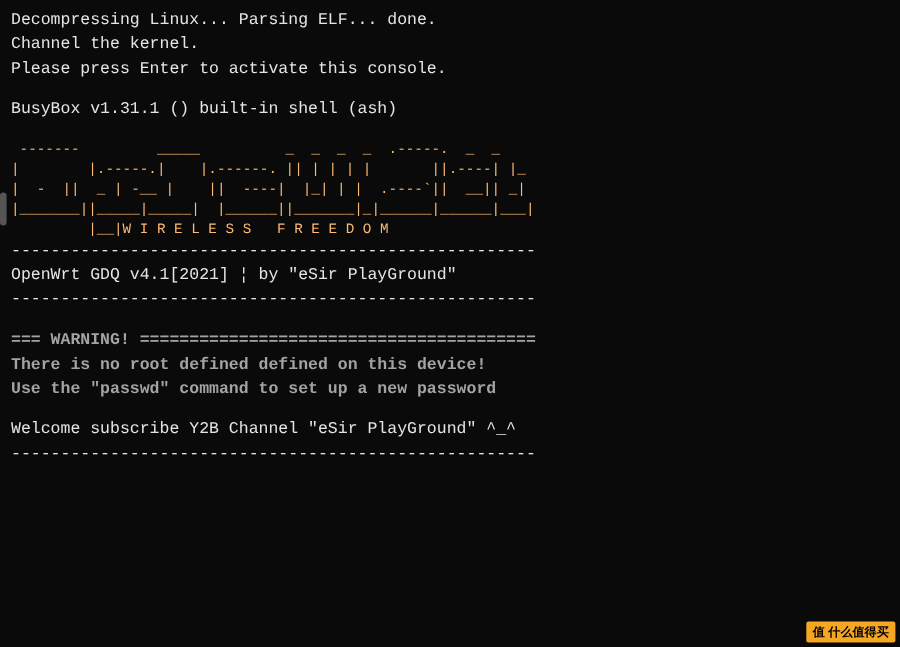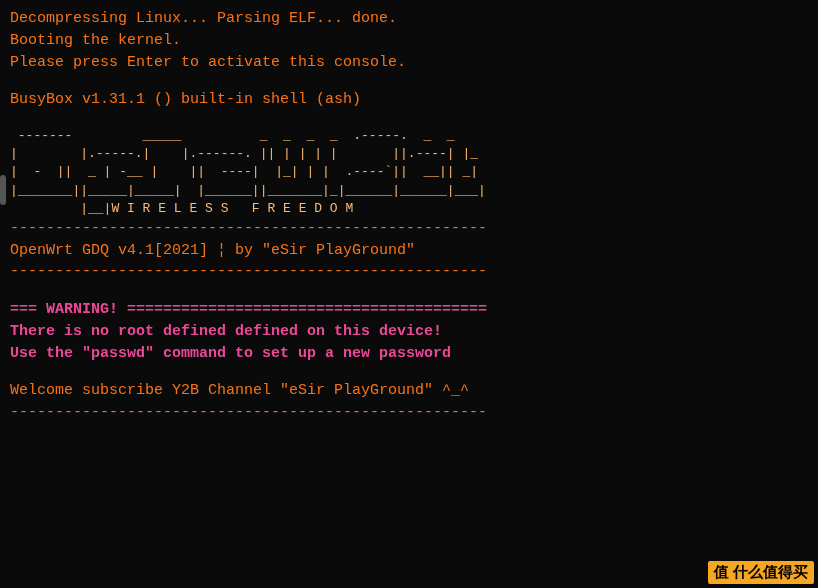--- a/index.html
+++ b/index.html
@@ -26,25 +26,25 @@
       padding: 8px 10px;
       overflow: hidden;
       position: relative;
     }
 
     .line {
       line-height: 1.45;
       white-space: pre;
       font-family: 'Courier New', Courier, monospace;
       font-size: 15px;
-      color: #f97316;
+      color: #e5e5e5;
     }
 
     .line.warning {
-      color: #ec4899;
+      color: #a3a3a3;
       font-weight: bold;
     }
 
     .spacer {
       height: 16px;
     }
 
     .ascii-art {
       color: #fdba74;
       line-height: 1.4;
@@ -53,21 +53,21 @@
       font-size: 13px;
     }
 
     .watermark {
       position: absolute;
       bottom: 4px;
       right: 4px;
       background-color: #f5a623;
       color: #000;
       font-family: Arial, sans-serif;
-      font-size: 15px;
+      font-size: 11px;
       padding: 2px 6px;
       border-radius: 2px;
       font-weight: bold;
     }
 
     .scrollbar-indicator {
       position: absolute;
       left: 0;
       top: 175px;
       width: 6px;
@@ -76,21 +76,21 @@
       border-radius: 3px;
     }
   </style>
 </head>
 <body>
 
 <div class="terminal">
   <div class="scrollbar-indicator"></div>
 
   <div class="line">Decompressing Linux... Parsing ELF... done.</div>
-  <div class="line">Booting the kernel.</div>
+  <div class="line">Channel the kernel.</div>
   <div class="line">Please press Enter to activate this console.</div>
   <div class="spacer"></div>
   <div class="line">BusyBox v1.31.1 () built-in shell (ash)</div>
   <div class="spacer"></div>
 
   <div class="ascii-art"> -------         _____          _  _  _  _  .-----.  _  _
 |        |.-----.|    |.------. || | | | |       ||.----| |_
 |  -  ||  _ | -__ |    ||  ----|  |_| | |  .----`||  __|| _|
 |_______||_____|_____|  |______||_______|_|______|______|___|
          |__|W I R E L E S S   F R E E D O M</div>

